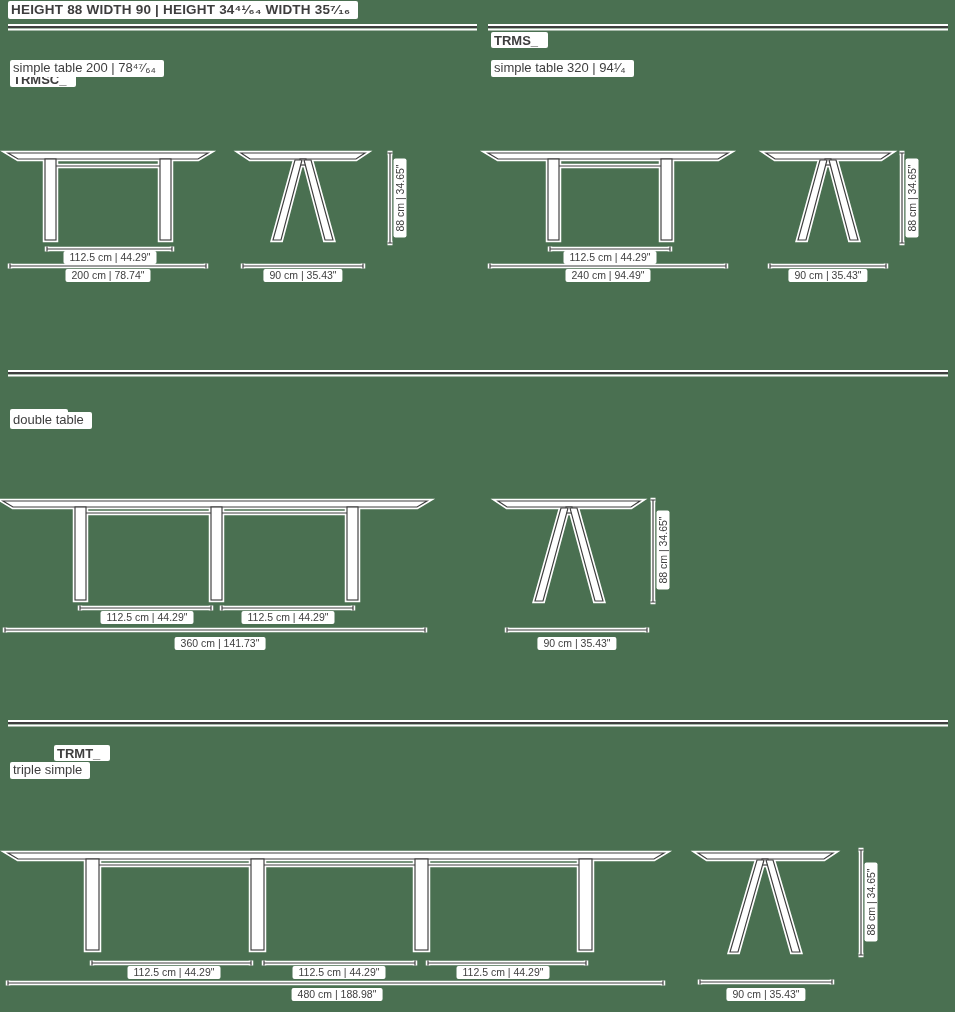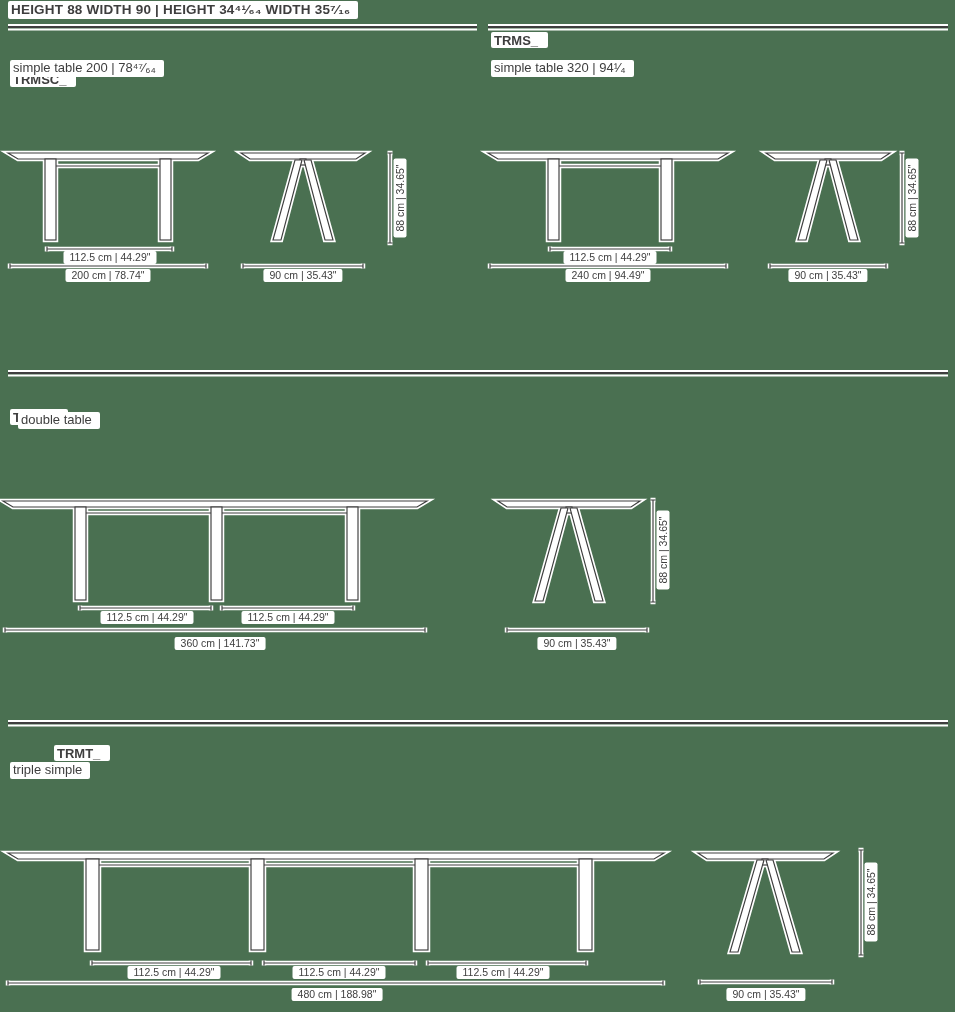--- a/index.html
+++ b/index.html
@@ -121,21 +121,21 @@
     <div class="sub patch" style="left:491px;top:60px;">simple table 320 | 94¹⁄₄</div>
     <div class="dim patch" style="left:610px;top:251px;">112.5 cm | 44.29"</div>
     <div class="dim patch" style="left:608px;top:269px;">240 cm | 94.49"</div>
     <div class="dim patch" style="left:828px;top:269px;">90 cm | 35.43"</div>
     <div class="dim rot patch" style="left:912px;top:198px;">88 cm | 34.65"</div>
   </div>
 
   <div class="rule" style="left:8px;top:372px;width:940px;"></div>
   <div>
     <div class="code patch" style="left:10px;top:409px;">TRMD_</div>
-    <div class="sub patch" style="left:10px;top:412px;margin-left:8px;">double table</div>
+    <div class="sub patch" style="left:10px;top:412px;">double table</div>
     <div class="dim patch" style="left:147px;top:611px;">112.5 cm | 44.29"</div>
     <div class="dim patch" style="left:288px;top:611px;">112.5 cm | 44.29"</div>
     <div class="dim patch" style="left:220px;top:637px;">360 cm | 141.73"</div>
     <div class="dim patch" style="left:577px;top:637px;">90 cm | 35.43"</div>
     <div class="dim rot patch" style="left:663px;top:550px;">88 cm | 34.65"</div>
   </div>
 
   <div class="rule" style="left:8px;top:722px;width:940px;"></div>
   <div>
     <div class="code patch" style="left:10px;top:745px;margin-left:44px;">TRMT_</div>

